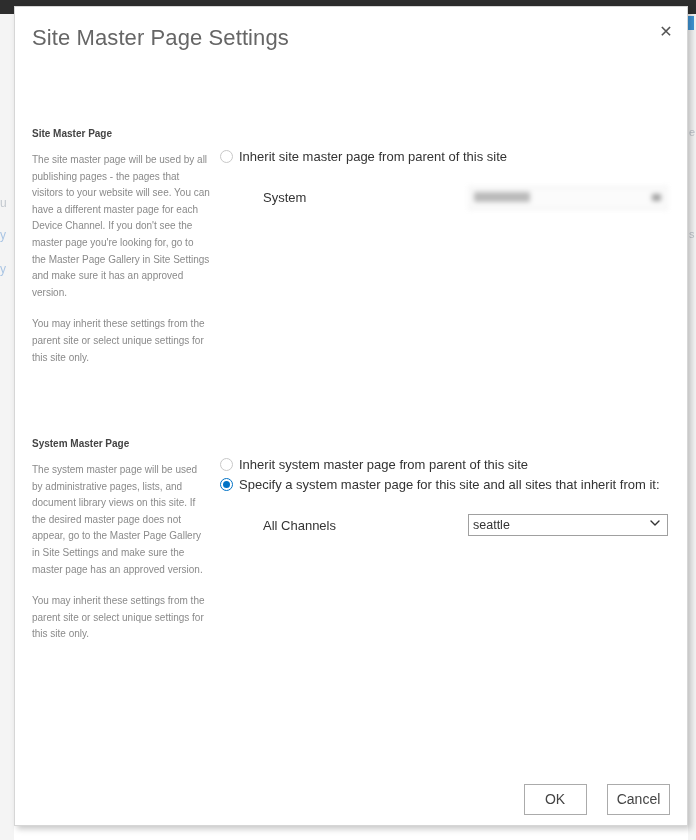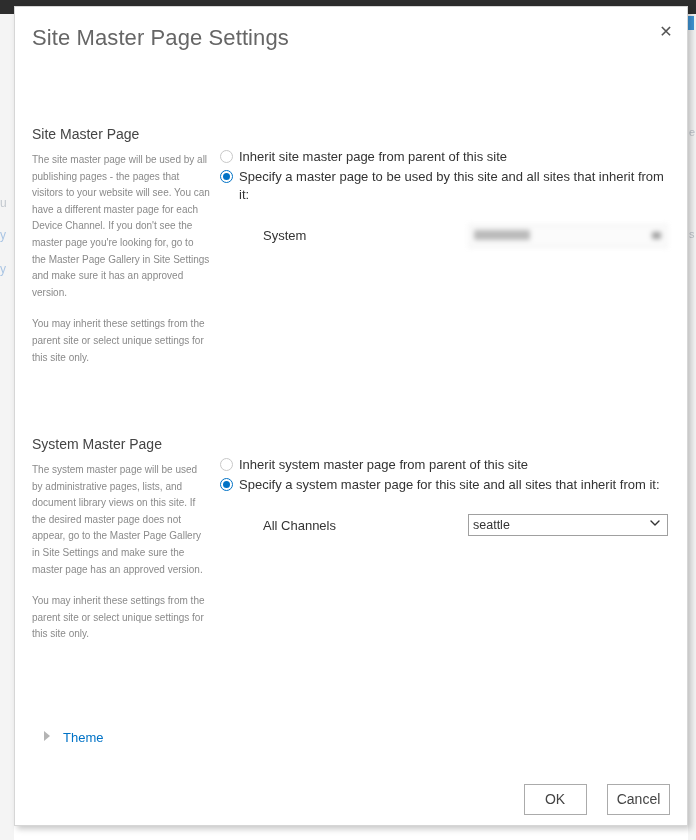--- a/index.html
+++ b/index.html
@@ -130,23 +130,23 @@
     position: absolute;
     left: 17px;
     width: 178px;
   }
   .ctrl-col {
     position: absolute;
     left: 205px;
     width: 450px;
   }
   .section-heading {
-    font-size: 14px;
+    font-size: 10px;
     color: #444444;
-    font-weight: 400;
+    font-weight: 700;
     margin: 0 0 9px 0;
     line-height: 18px;
   }
   .desc-text {
     font-size: 10px;
     color: #8a8a8a;
     line-height: 16.6px;
     margin: 0 0 15px 0;
   }
   .desc-text:last-child { margin-bottom: 0; }
@@ -345,24 +345,20 @@
           <p class="desc-text">You may inherit these settings from the parent site or select unique settings for this site only.</p>
         </div>
 
         <div class="ctrl-col" style="top:85px;">
 
           <div class="radio-row">
             <span class="radio-dot"></span>
             <span class="radio-label">Inherit site master page from parent of this site</span>
           </div>
 
-          <div class="radio-row checked">
-            <span class="radio-dot"></span>
-            <span class="radio-label">Specify a master page to be used by this site and all sites that inherit from it:</span>
-          </div>
 
           <div class="field-row" style="margin-top:20px;">
             <span class="field-label">System</span>
             <div class="field-control">
               <div class="combo-redacted">
                 <div class="rd-box"></div>
                 <div class="rd-text"></div>
                 <div class="rd-arrow"></div>
               </div>
             </div>
@@ -403,24 +399,20 @@
                 </svg>
               </div>
             </div>
           </div>
 
         </div>
       </div>
 
       <div class="expander-list" style="top:664px;">
 
-        <div class="expander">
-          <span class="expander-arrow"></span>
-          <a class="expander-link" href="#">Theme</a>
-        </div>
 
       </div>
 
       <div class="footer" style="position:absolute; right:17px; top:721px;">
         <button class="btn">OK</button>
         <button class="btn">Cancel</button>
       </div>
 
     </div>
   </div>

